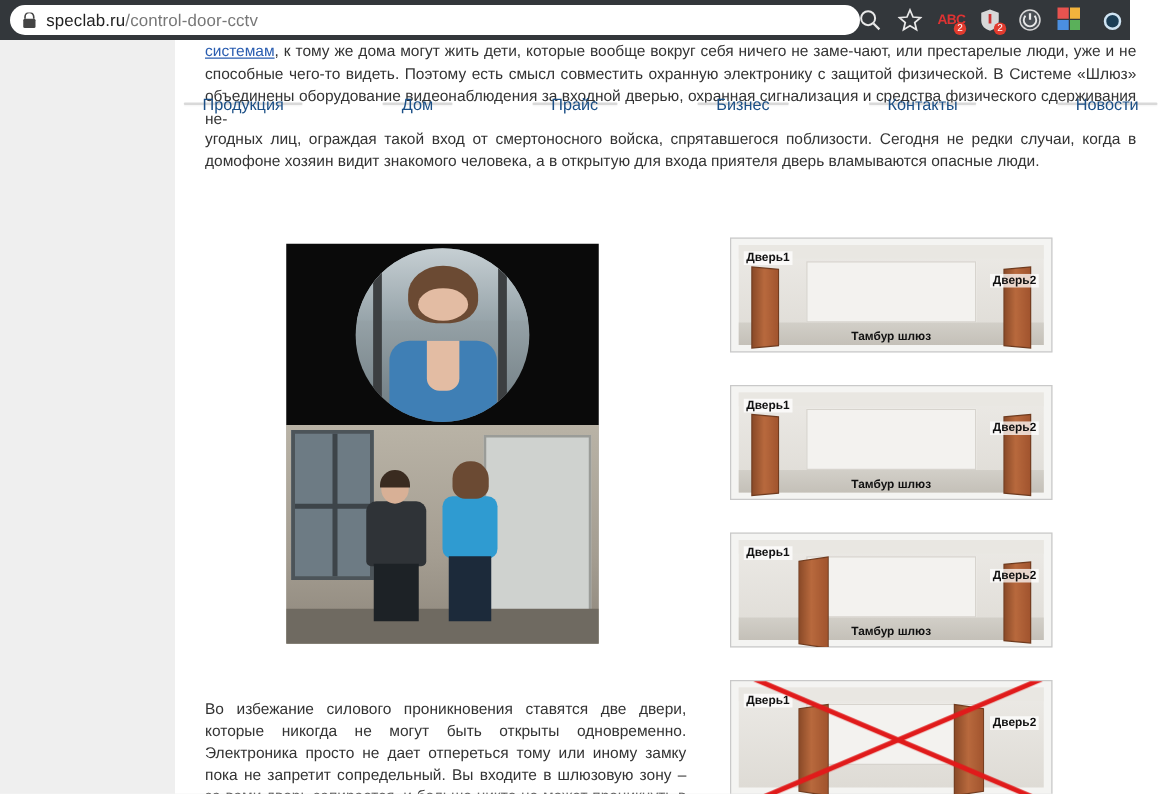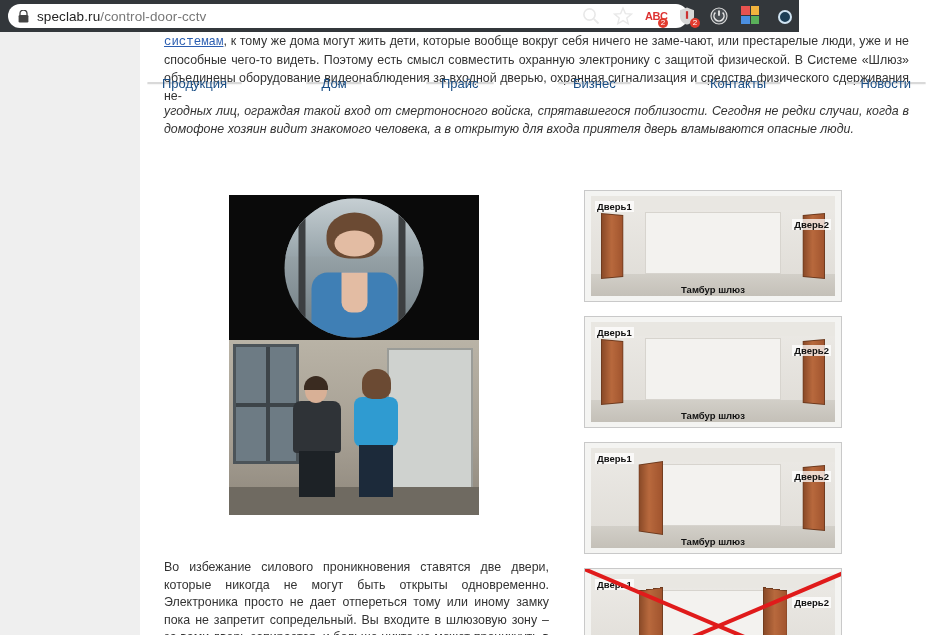--- a/index.html
+++ b/index.html
@@ -7,21 +7,21 @@
     margin: 0; padding: 0;
     width: 933px; height: 635px;
     overflow: hidden;
     background: #fff;
     font-family: "Liberation Sans", sans-serif;
   }
 
   
   .browser-bar {
     position: absolute; top: 0; left: 0;
-    width: 799px; height: 32px;
+    width: 904px; height: 32px;
     background: #33373b;
     display: flex; align-items: center;
   }
   .url-pill {
     position: absolute; left: 8px; top: 4px;
     width: 680px; height: 24px;
     background: #ffffff;
     border-radius: 12px;
     display: flex; align-items: center;
     padding: 0 10px;
@@ -101,21 +101,21 @@
   
   .top-text {
     position: absolute; left: 24px; top: 0px;
     width: 745px;
     font-size: 12.4px;
     line-height: 18px;
     color: #333;
     text-align: justify;
   }
   .top-text a {
-    color: #2a5db0; text-decoration: underline; font-family: Liberation Mono, monospace;
+    color: #2a5db0; text-decoration: underline;
   }
 
   
   .nav {
     position: absolute; left: 0; top: 34px;
     width: 793px; height: 34px;
     display: flex;
     align-items: stretch;
     justify-content: space-between;
     padding: 16px 6px;
@@ -135,21 +135,20 @@
     box-shadow: 0 1px 1px rgba(0,0,0,.04);
   }
 
   .lower-text {
     position: absolute; left: 24px; top: 70px;
     width: 745px;
     font-size: 12.4px;
     line-height: 18px;
     color: #333;
     text-align: justify;
-    font-style: italic;
   }
 
   
   .photo-col {
     position: absolute; left: 89px; top: 163px;
     width: 250px;
   }
   .photo-peephole {
     width: 250px; height: 145px;
     background: #0a0a0a;
@@ -253,25 +252,25 @@
     color: #333;
     text-align: justify;
   }
 
   
   .diag-col {
     position: absolute; left: 444px; top: 158px;
     width: 262px;
   }
   .diagram {
-    width: 258px; height: 112px;
+    width: 258px; height: 92px;
     border: 1px solid #c9c9c9;
     background: #f4f4f2;
     position: relative;
-    margin-bottom: 14px;
+    margin-bottom: 26px;
     overflow: hidden;
   }
   .room {
     position: absolute; left: 6px; top: 5px; right: 6px; bottom: 5px;
     background: linear-gradient(180deg,#eceae6 0%,#dedbd5 100%);
   }
   .room::before {
     
     content: "";
     position: absolute; left: 22%; top: 16%;

